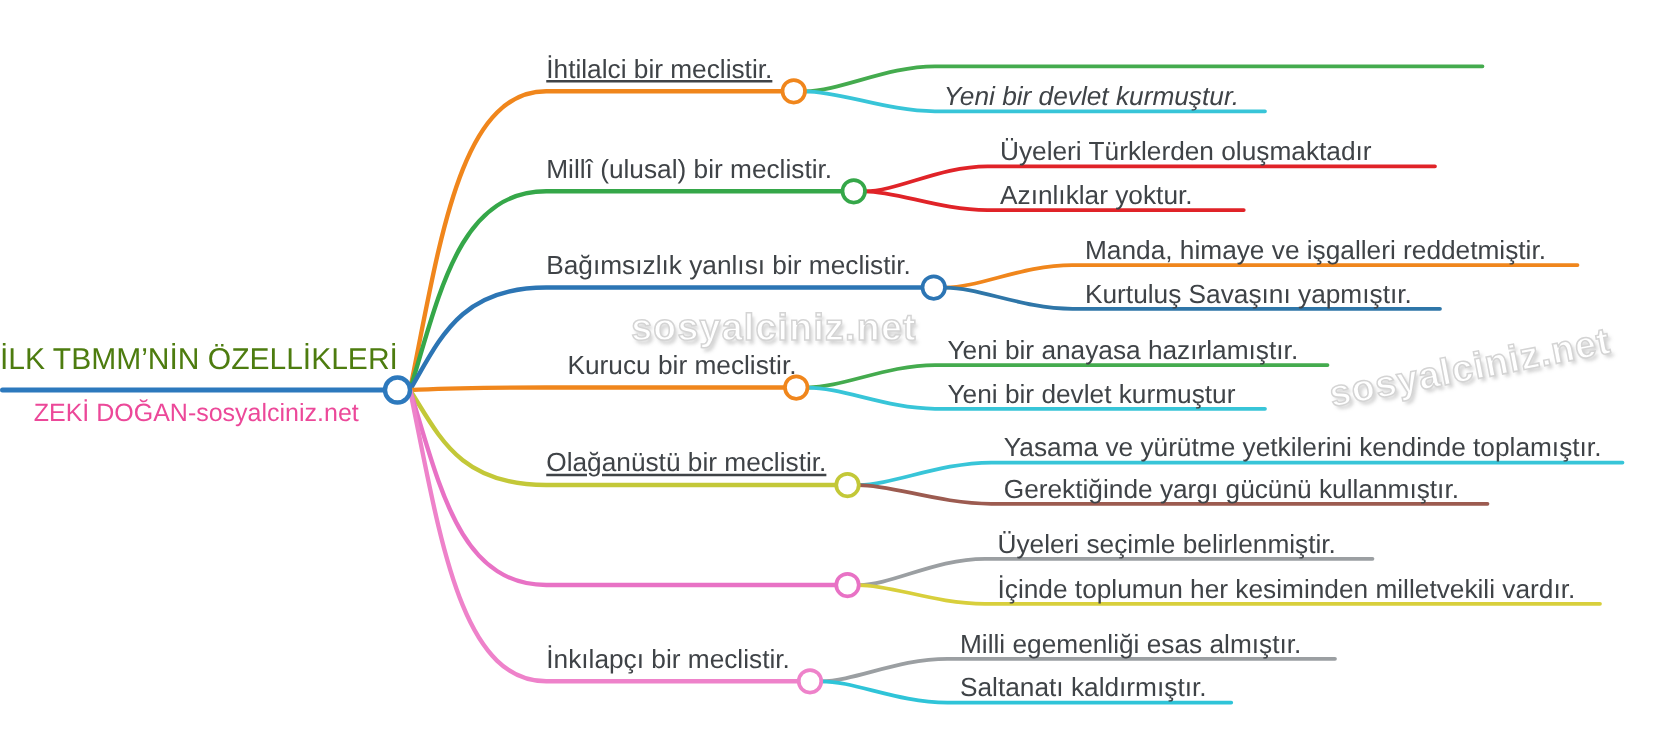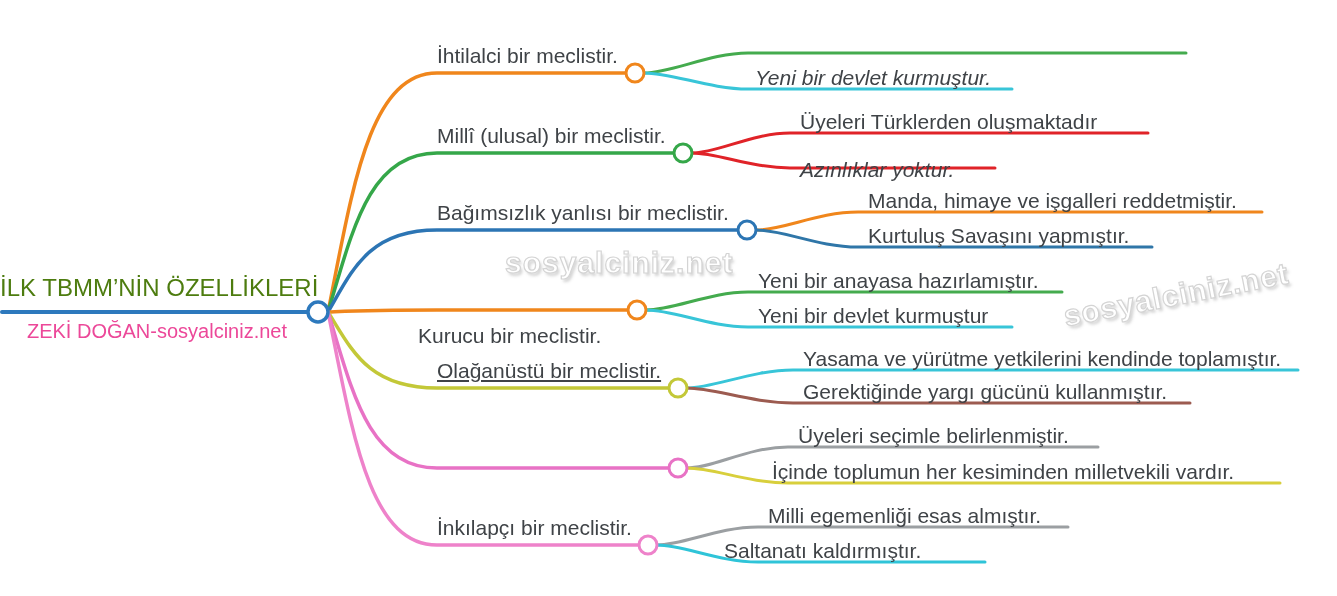--- a/index.html
+++ b/index.html
@@ -80,40 +80,40 @@
     <circle cx="678" cy="468" r="9" fill="#ffffff" stroke-width="3" stroke="#e872c5"></circle>
     <circle cx="648" cy="545" r="9" fill="#ffffff" stroke-width="3" stroke="#ee82ca"></circle>
   </svg>
 
   <div class="wm" style="left:505px;top:246px;">sosyalciniz.net</div>
   <div class="wm wm2" style="left:1062px;top:278px;">sosyalciniz.net</div>
 
   <div class="root-title">İLK TBMM’NİN ÖZELLİKLERİ</div>
   <div class="root-subtitle">ZEKİ DOĞAN-sosyalciniz.net</div>
 
-  <div class="lbl" style="left:437px;top:44px;">İhtilalci bir meclistir.</div>
+  <div class="lbl" style="left:437px;top:44px;text-decoration:underline;">İhtilalci bir meclistir.</div>
   <div class="lbl" style="left:437px;top:124px;">Millî (ulusal) bir meclistir.</div>
   <div class="lbl" style="left:437px;top:201px;">Bağımsızlık yanlısı bir meclistir.</div>
-  <div class="lbl" style="left:418px;top:281px;margin-top:43px;">Kurucu bir meclistir.</div>
+  <div class="lbl" style="left:454px;top:281px;">Kurucu bir meclistir.</div>
   <div class="lbl" style="left:437px;top:359px;text-decoration:underline;">Olağanüstü bir meclistir.</div>
   <div class="lbl" style="left:437px;top:516px;">İnkılapçı bir meclistir.</div>
 
   <div class="lbl" style="left:755px;top:66px;font-style:italic;">Yeni bir devlet kurmuştur.</div>
 
   <div class="lbl" style="left:800px;top:110px;">Üyeleri Türklerden oluşmaktadır</div>
-  <div class="lbl" style="left:800px;top:158px;font-style:italic;">Azınlıklar yoktur.</div>
+  <div class="lbl" style="left:800px;top:145px;">Azınlıklar yoktur.</div>
 
   <div class="lbl" style="left:868px;top:189px;">Manda, himaye ve işgalleri reddetmiştir.</div>
   <div class="lbl" style="left:868px;top:224px;">Kurtuluş Savaşını yapmıştır.</div>
 
   <div class="lbl" style="left:758px;top:269px;">Yeni bir anayasa hazırlamıştır.</div>
   <div class="lbl" style="left:758px;top:304px;">Yeni bir devlet kurmuştur</div>
 
   <div class="lbl" style="left:803px;top:347px;">Yasama ve yürütme yetkilerini kendinde toplamıştır.</div>
   <div class="lbl" style="left:803px;top:380px;">Gerektiğinde yargı gücünü kullanmıştır.</div>
 
   <div class="lbl" style="left:798px;top:424px;">Üyeleri seçimle belirlenmiştir.</div>
-  <div class="lbl" style="left:772px;top:460px;">İçinde toplumun her kesiminden milletvekili vardır.</div>
+  <div class="lbl" style="left:798px;top:460px;">İçinde toplumun her kesiminden milletvekili vardır.</div>
 
   <div class="lbl" style="left:768px;top:504px;">Milli egemenliği esas almıştır.</div>
-  <div class="lbl" style="left:724px;top:539px;">Saltanatı kaldırmıştır.</div>
+  <div class="lbl" style="left:768px;top:539px;">Saltanatı kaldırmıştır.</div>
 
 </div>
 
 </body></html>

